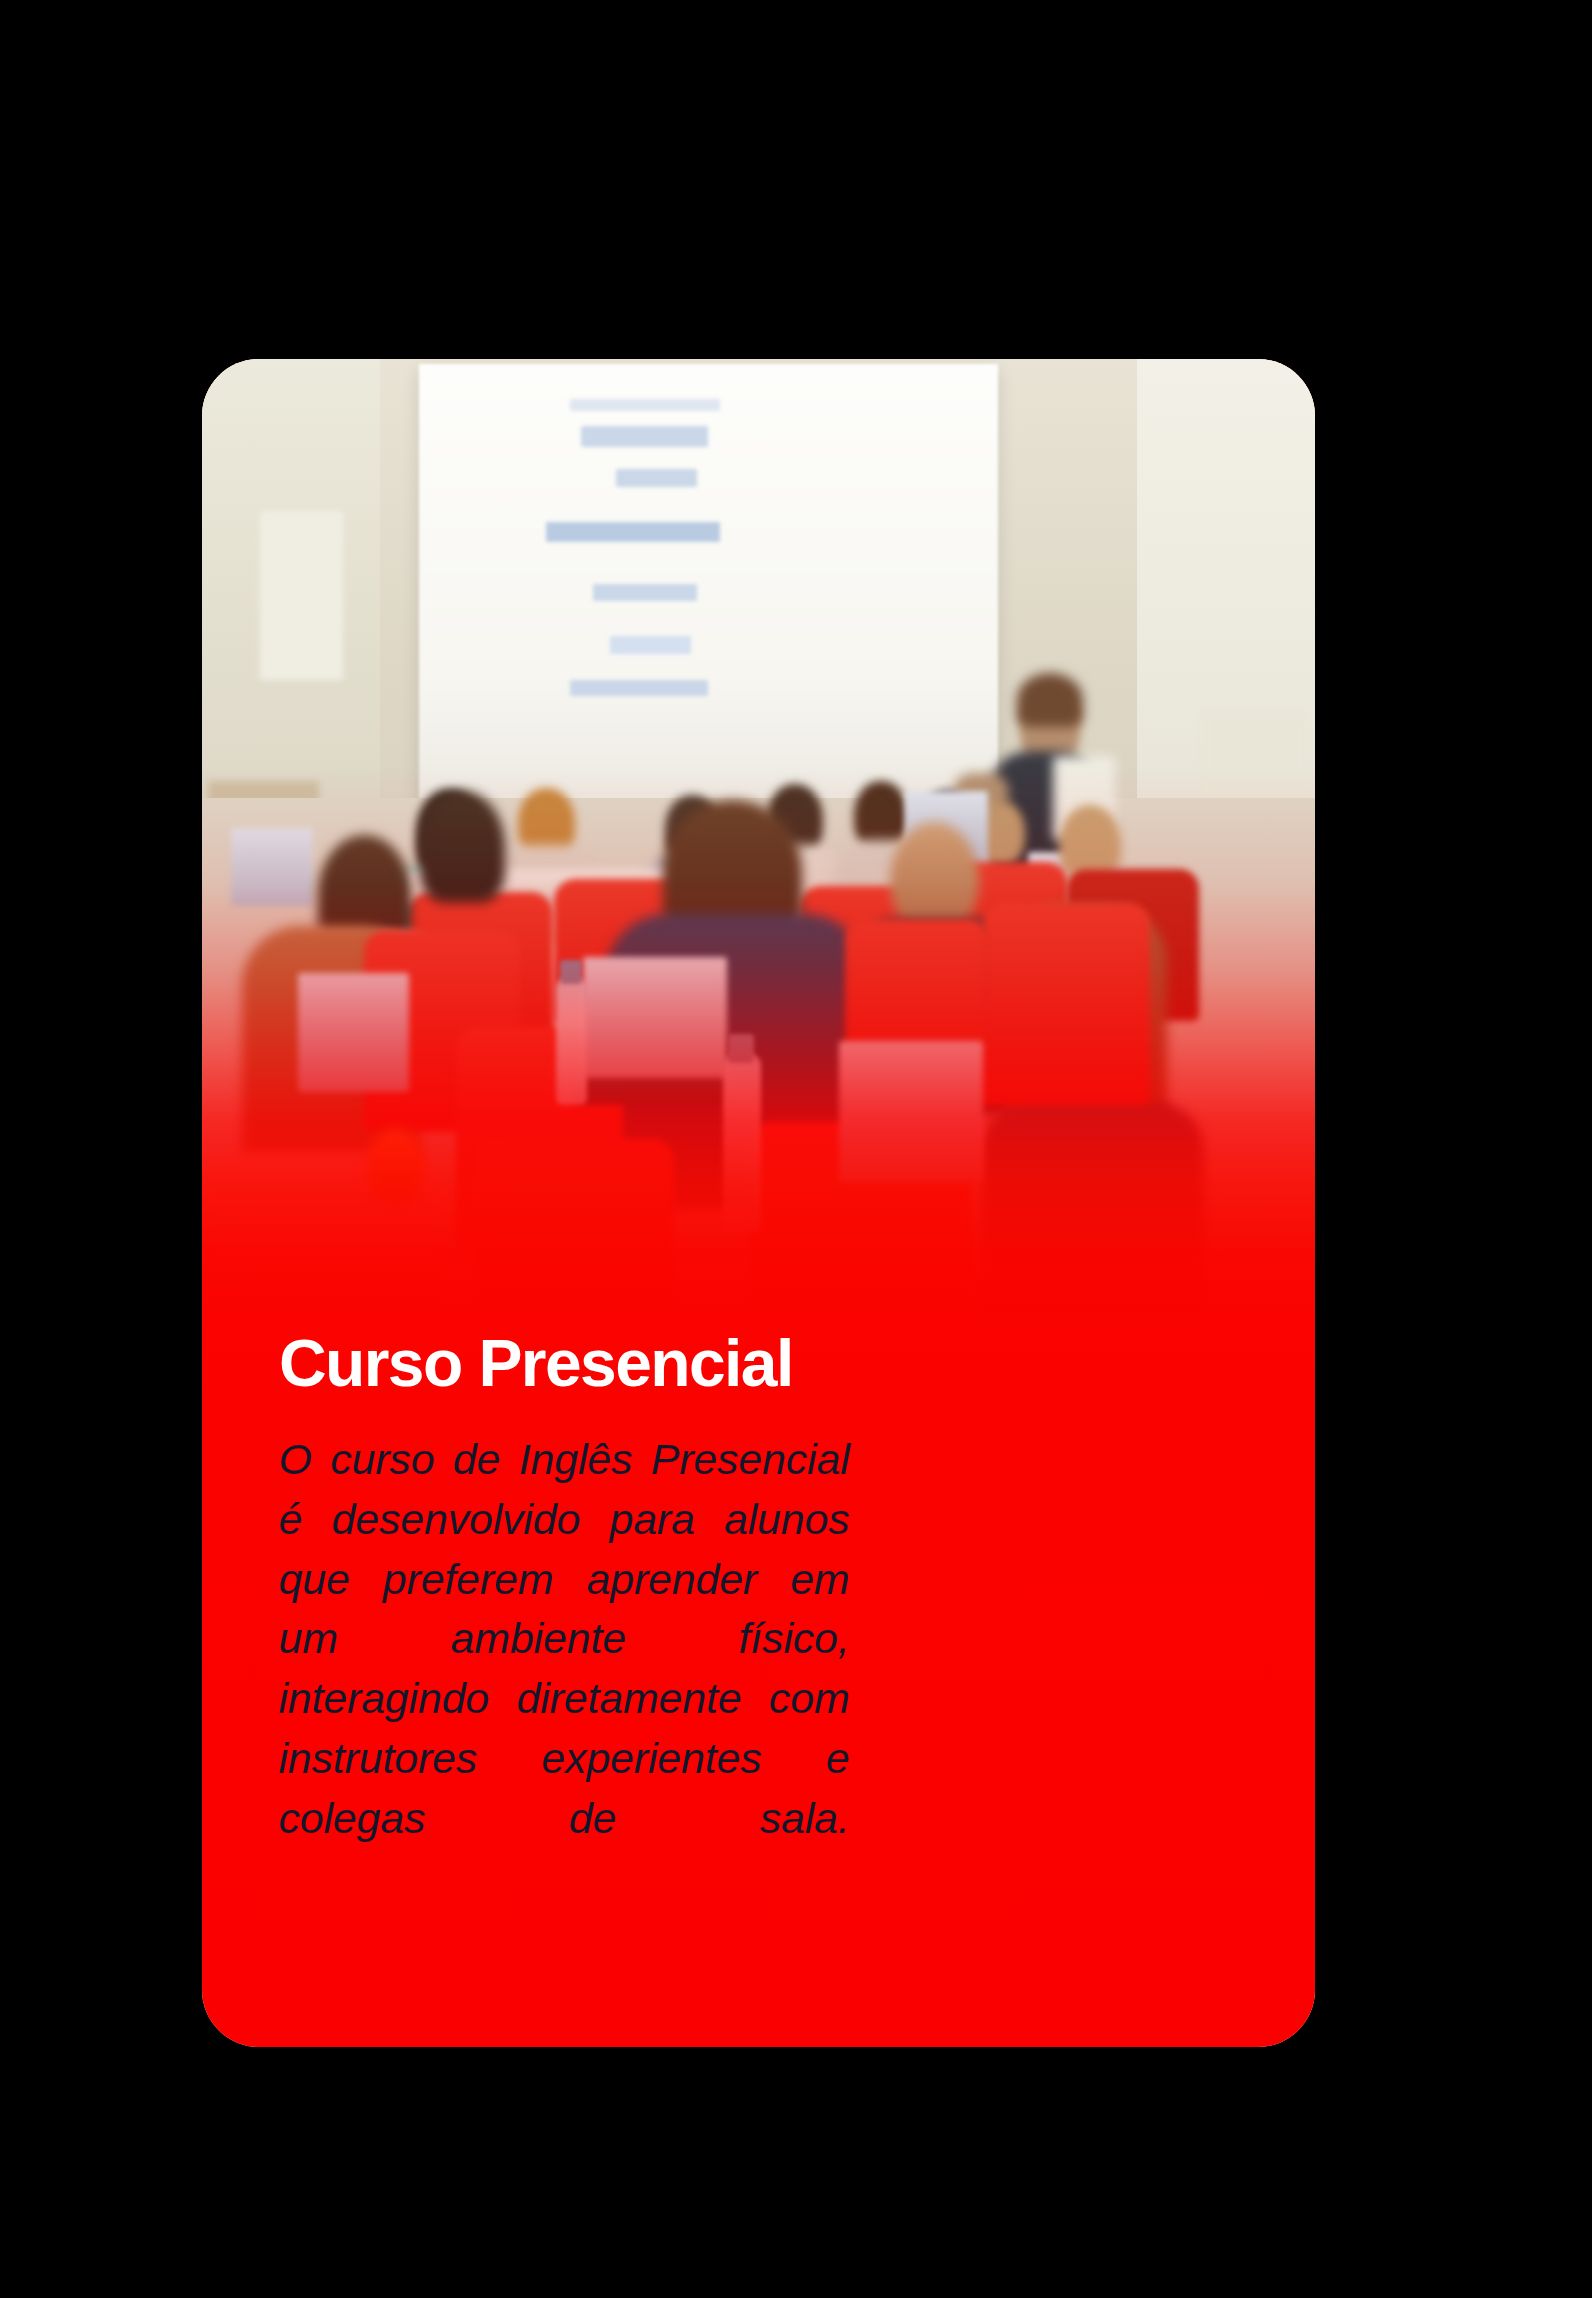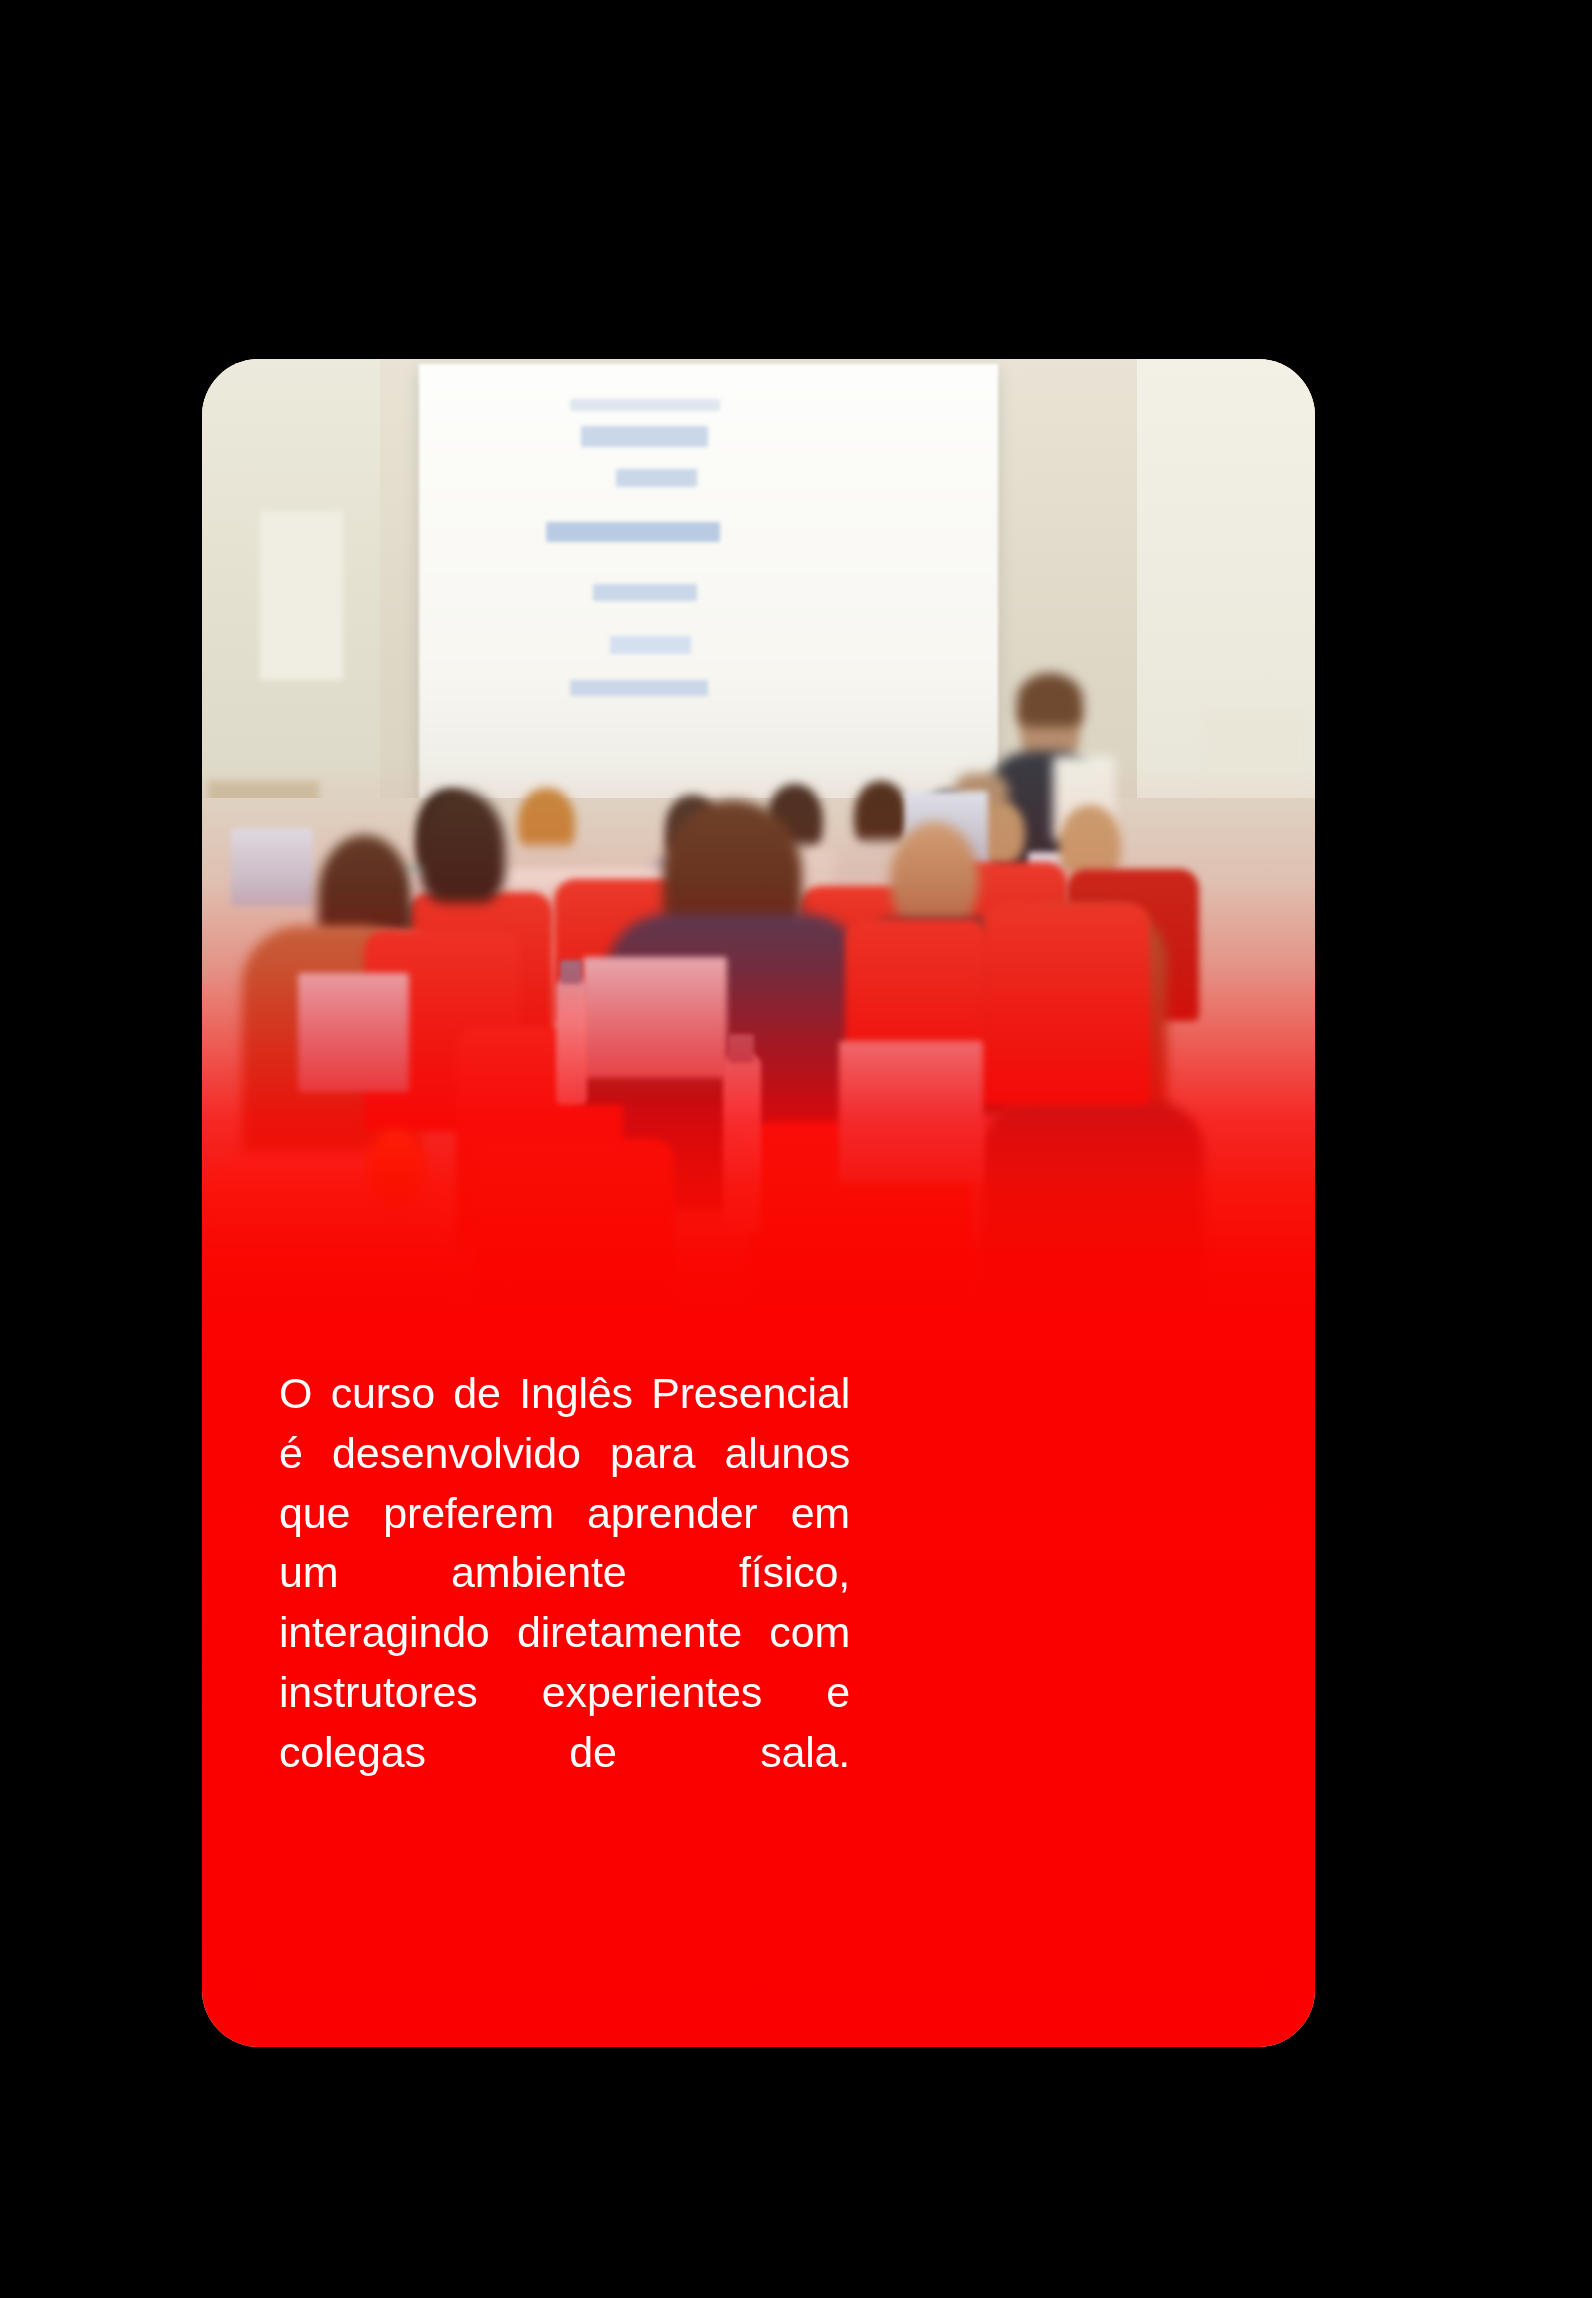--- a/index.html
+++ b/index.html
@@ -183,28 +183,29 @@
     font-family:"Liberation Sans", sans-serif;
     font-size:66px;
     font-weight:bold;
     line-height:1.0;
     letter-spacing:-1.6px;
     white-space:nowrap;
   }
 
   #card-description {
     margin-top:34px;
-    color:#ffffff;
+    color:#0f172a;
     font-family:"Liberation Sans", sans-serif;
     font-size:43px;
     font-weight:500;
     line-height:1.39;
     text-align:justify;
     letter-spacing:-0.2px;
     max-width:571px;
+    font-style:italic;
   }
   #card-description::after {
     content:"";
     display:inline-block;
     width:100%;
   }
 </style>
 </head>
 <body>
 
@@ -312,18 +313,19 @@
       <div class="bottle" style="left:46.8%; top:41.2%; width:3.4%; height:10.6%;"></div>
       <div class="bottle-cap" style="left:47.3%; top:40%; width:2.3%; height:1.7%;"></div>
 
       <div class="soft" style="left:14.8%; top:45.6%; width:5.2%; height:4.6%; background:linear-gradient(180deg,#ffa726,#f57c00); border-radius:50%;"></div>
 
     </div>
 
     <div class="red-overlay"></div>
 
     <div class="card-content">
+      <h2 id="card-title">Curso Presencial</h2>
       <p id="card-description">O curso de Inglês Presencial  é desenvolvido para alunos que preferem  aprender  em um ambiente  físico,  interagindo diretamente  com  instrutores experientes e  colegas de sala.</p>
     </div>
 
   </div>
 </div>
 
 
 </body></html>

